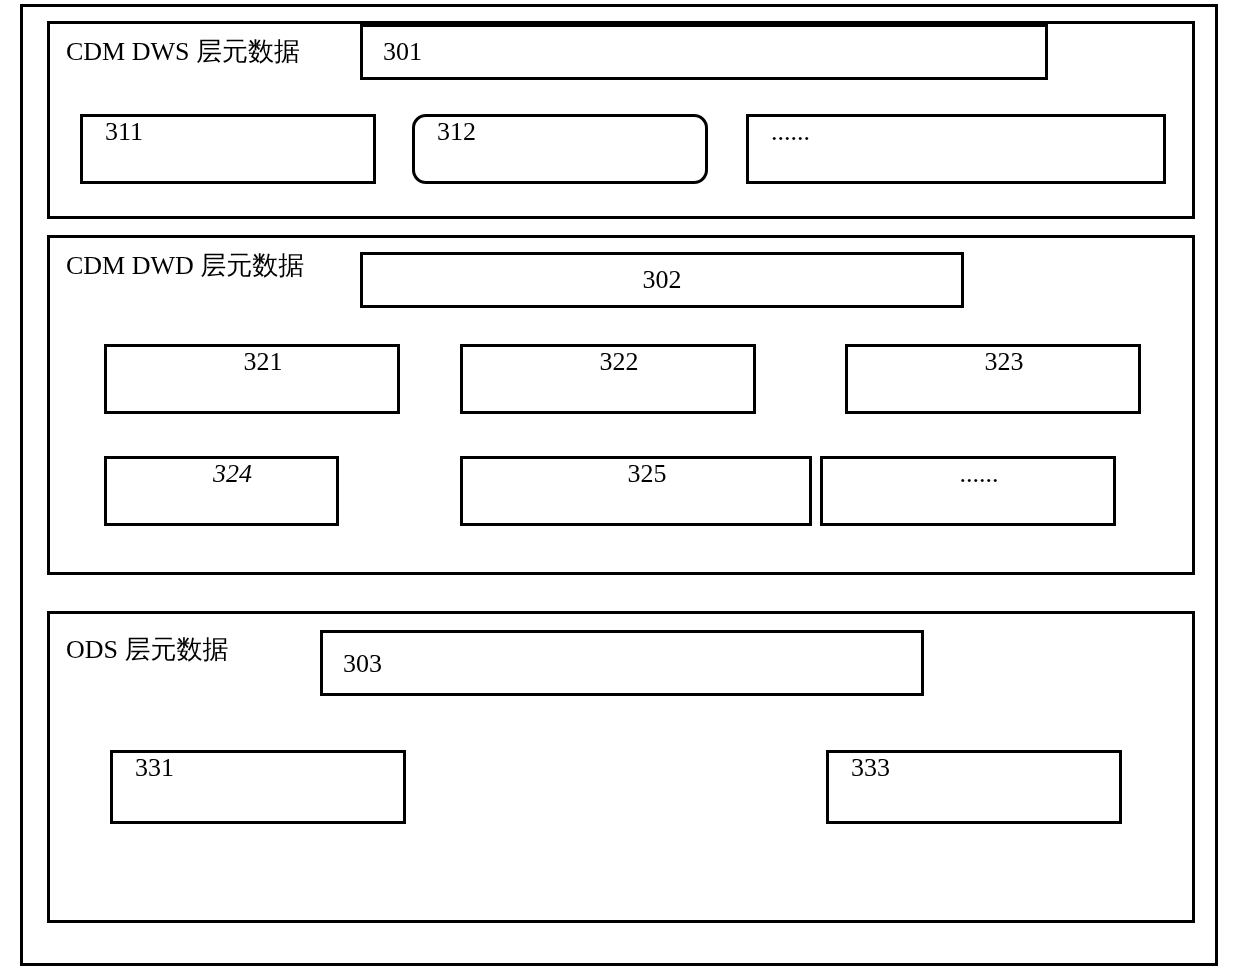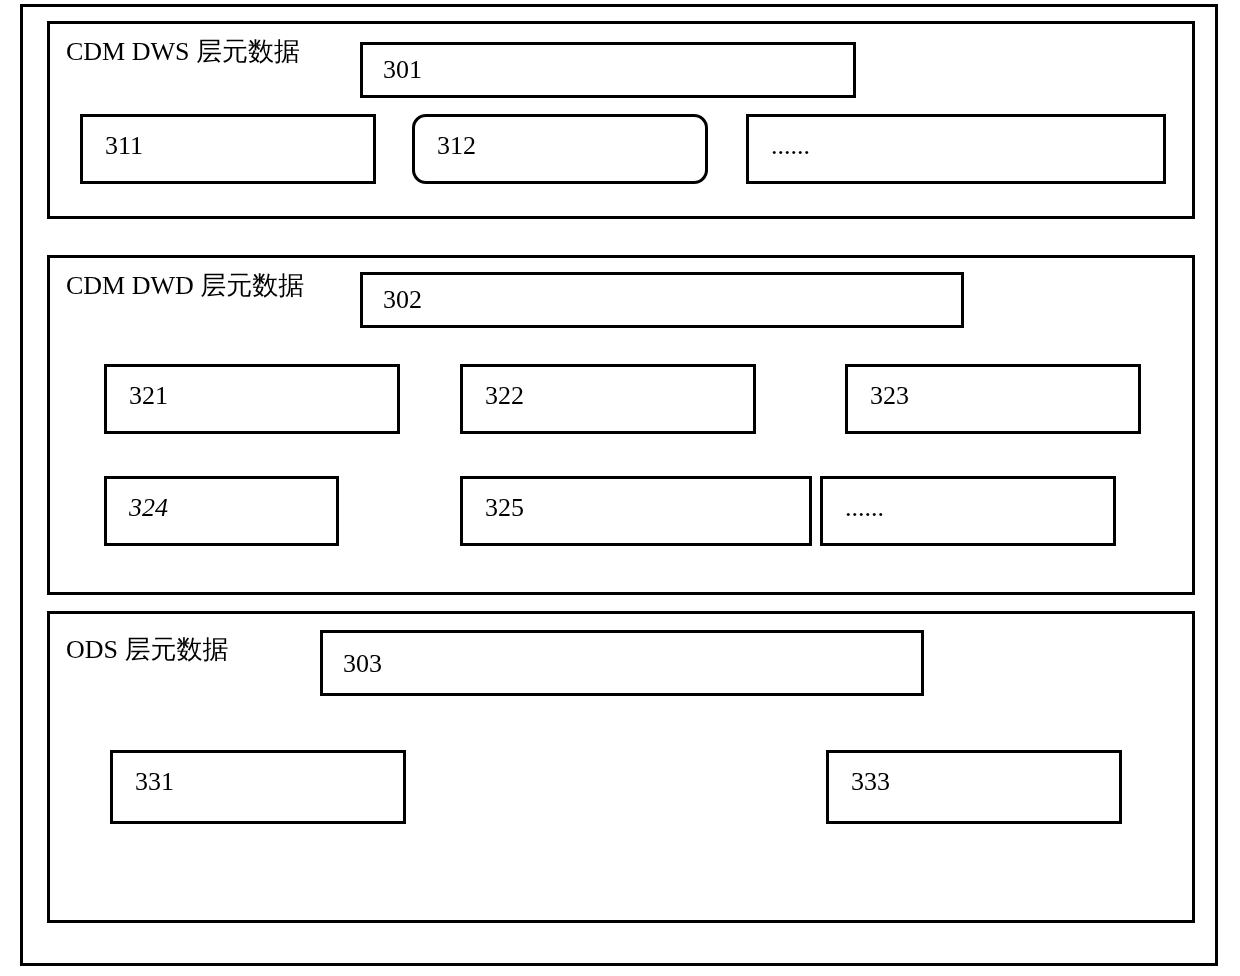--- a/index.html
+++ b/index.html
@@ -29,23 +29,24 @@
     border: 3px solid #000;
   }
   .layer-dws {
     left: 24px;
     top: 14px;
     width: 1148px;
     height: 198px;
   }
   .layer-dwd {
     left: 24px;
-    top: 248px;
+    top: 228px;
     width: 1148px;
     height: 340px;
+    text-align: center;
   }
   .layer-ods {
     left: 24px;
     top: 604px;
     width: 1148px;
     height: 312px;
   }
   .title {
     position: absolute;
     left: 16px;
@@ -54,28 +55,28 @@
     white-space: nowrap;
   }
   .ods-title { top: 18px; }
   .header-box {
     position: absolute;
     border: 3px solid #000;
     height: 56px;
     padding: 10px 20px 0 20px;
     font-size: 26px;
   }
-  .hb-dws { left: 310px; top: 18px;  width: 496px; }
+  .hb-dws { left: 310px; top: 0;  width: 688px; }
   .hb-dwd { left: 310px; top: 14px; width: 604px; }
   .hb-ods { left: 270px; top: 16px; width: 604px; height: 66px; padding-top: 16px; }
   .cell {
     position: absolute;
     border: 3px solid #000;
     height: 70px;
-    padding: 14px 0 0 22px;
+    padding: 0 0 0 22px;
     font-size: 26px;
   }
   
   .c-311 { left: 30px;  top: 90px;  width: 296px; }
   .c-312 { left: 362px; top: 90px;  width: 296px; border-radius: 14px; }
   .c-31e { left: 696px; top: 90px;  width: 420px; }
   
   .c-321 { left: 54px;  top: 106px; width: 296px; }
   .c-322 { left: 410px; top: 106px; width: 296px; }
   .c-323 { left: 770px; top: 106px; width: 296px; margin-left: 25px; }

